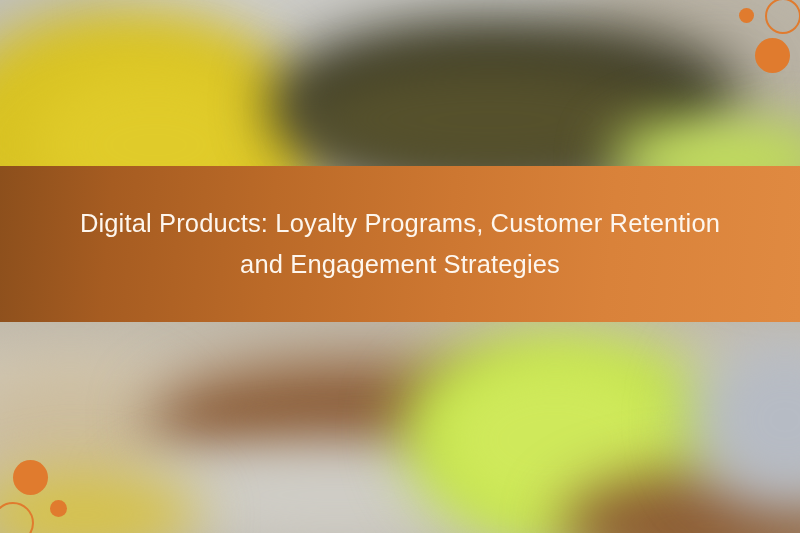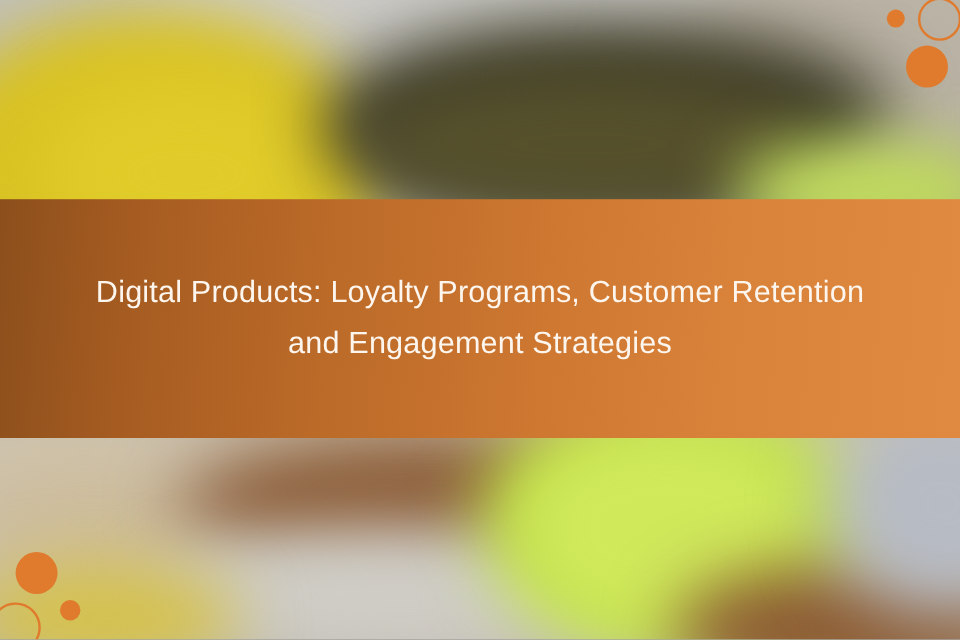--- a/index.html
+++ b/index.html
@@ -176,21 +176,21 @@
   .deco-bl-big   { left: 13px;   top: 460px; width: 35px; height: 35px; }
   .deco-bl-ring  { left: -8px;   top: 502px; width: 42px; height: 42px; }
   .deco-bl-small { left: 50px;   top: 500px; width: 17px; height: 17px; }
 
   
   #title-banner {
     position: absolute;
     left: 0;
     top: 166px;
     width: 800px;
-    height: 199px;
+    height: 156px;
     display: flex;
     align-items: center;
     justify-content: center;
     background: linear-gradient(95deg,
         #8c4f1c 0%,
         #a65c21 14%,
         #bb6a28 34%,
         #cd7731 56%,
         #d9823a 76%,
         #e08a41 100%);

